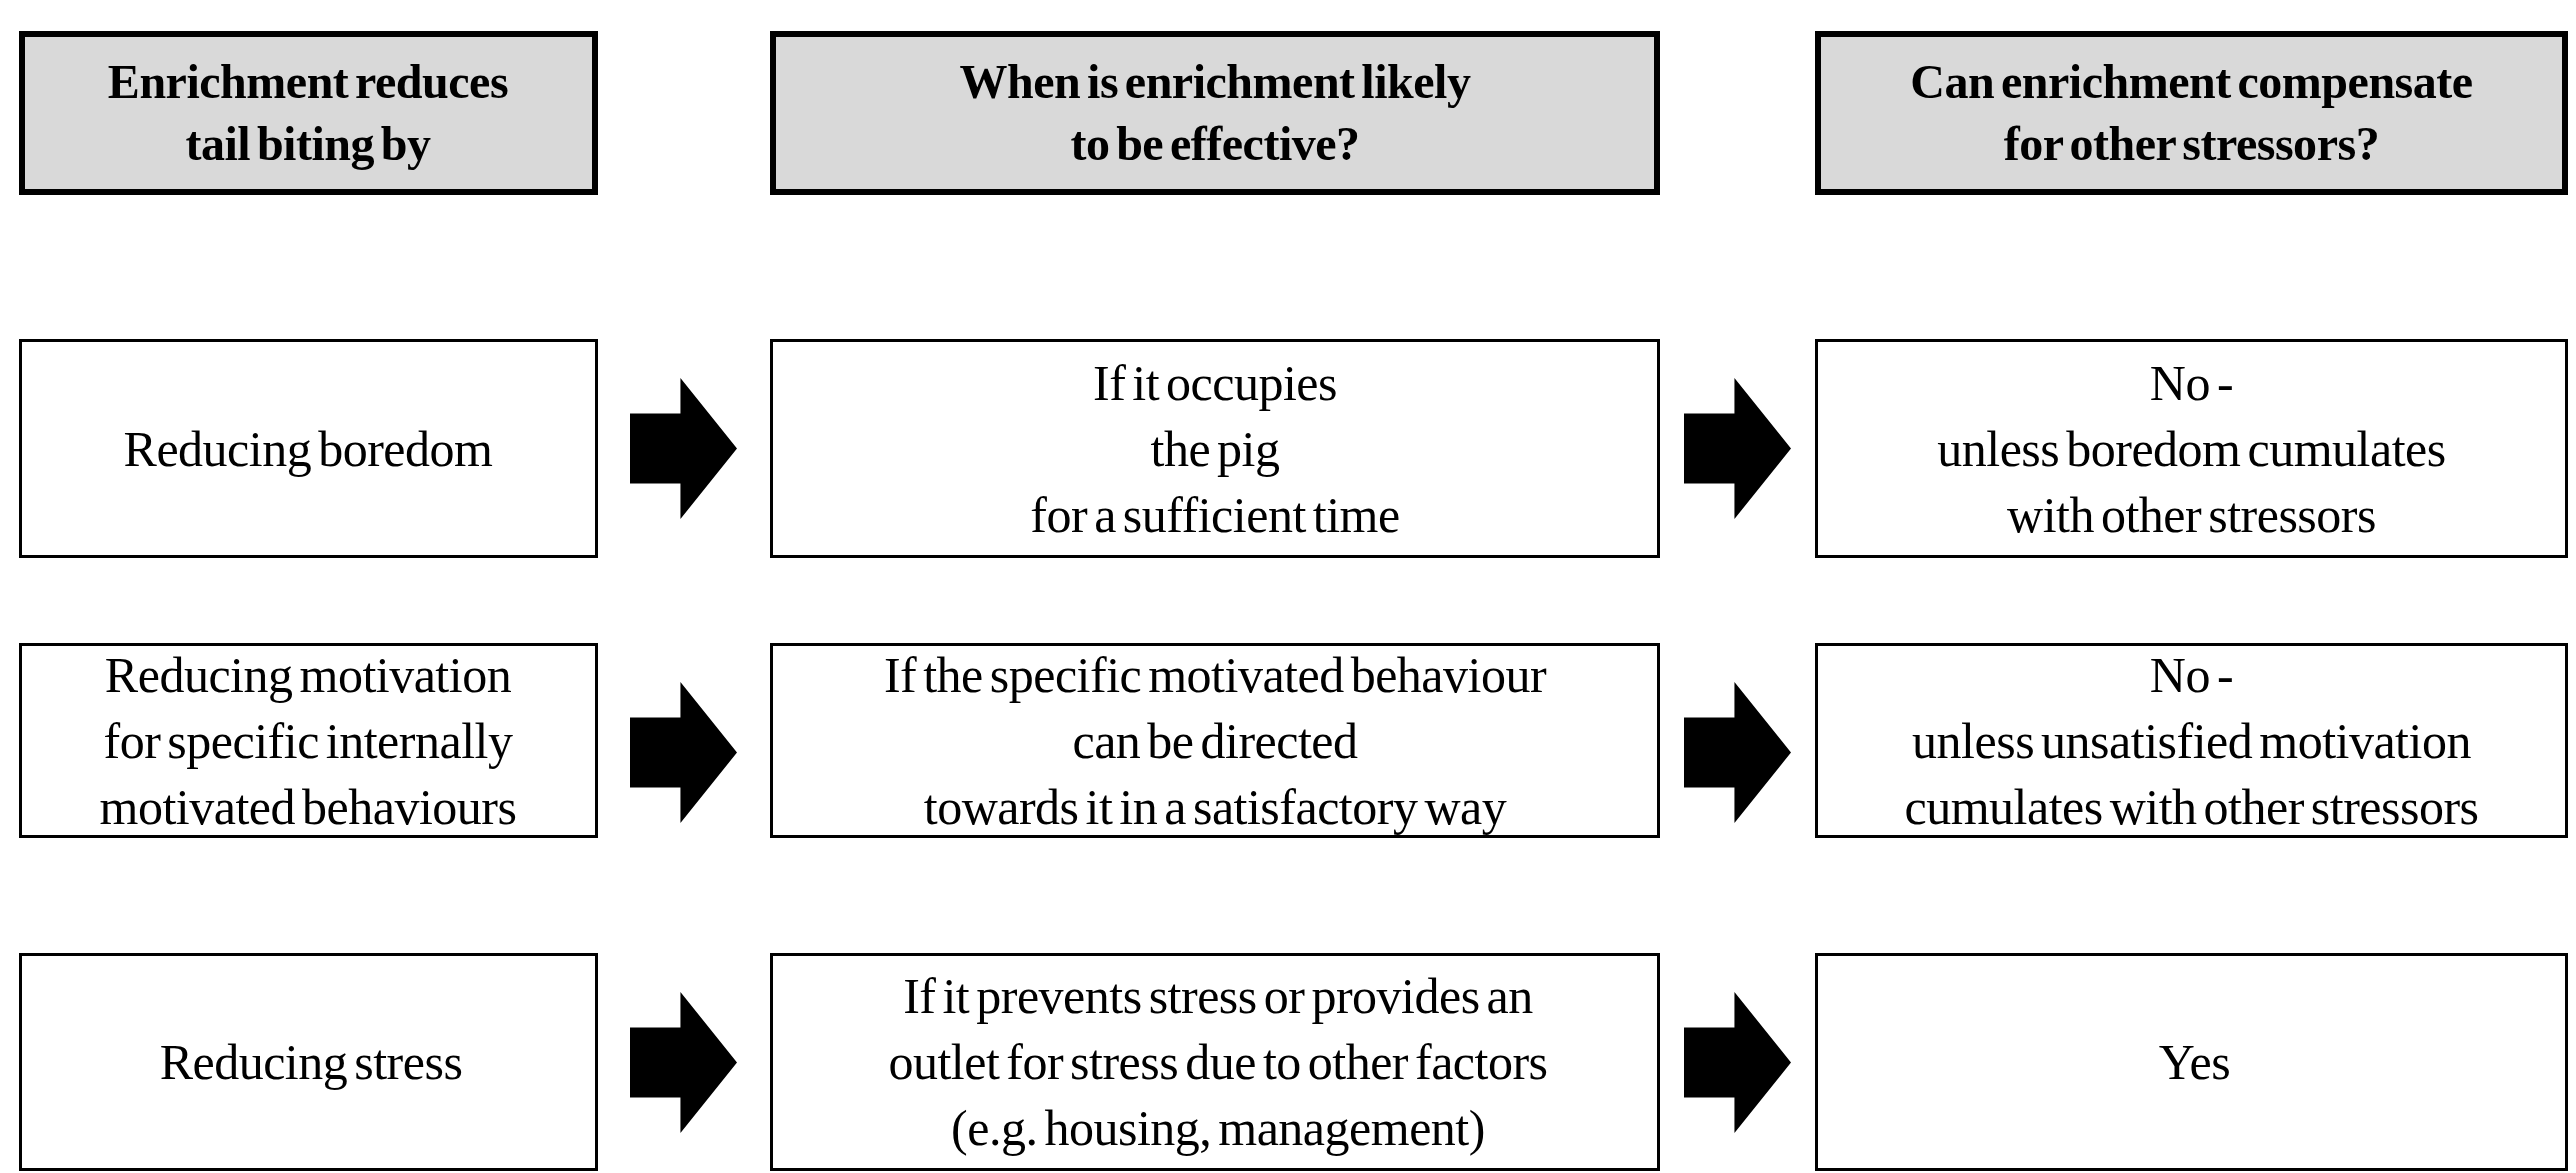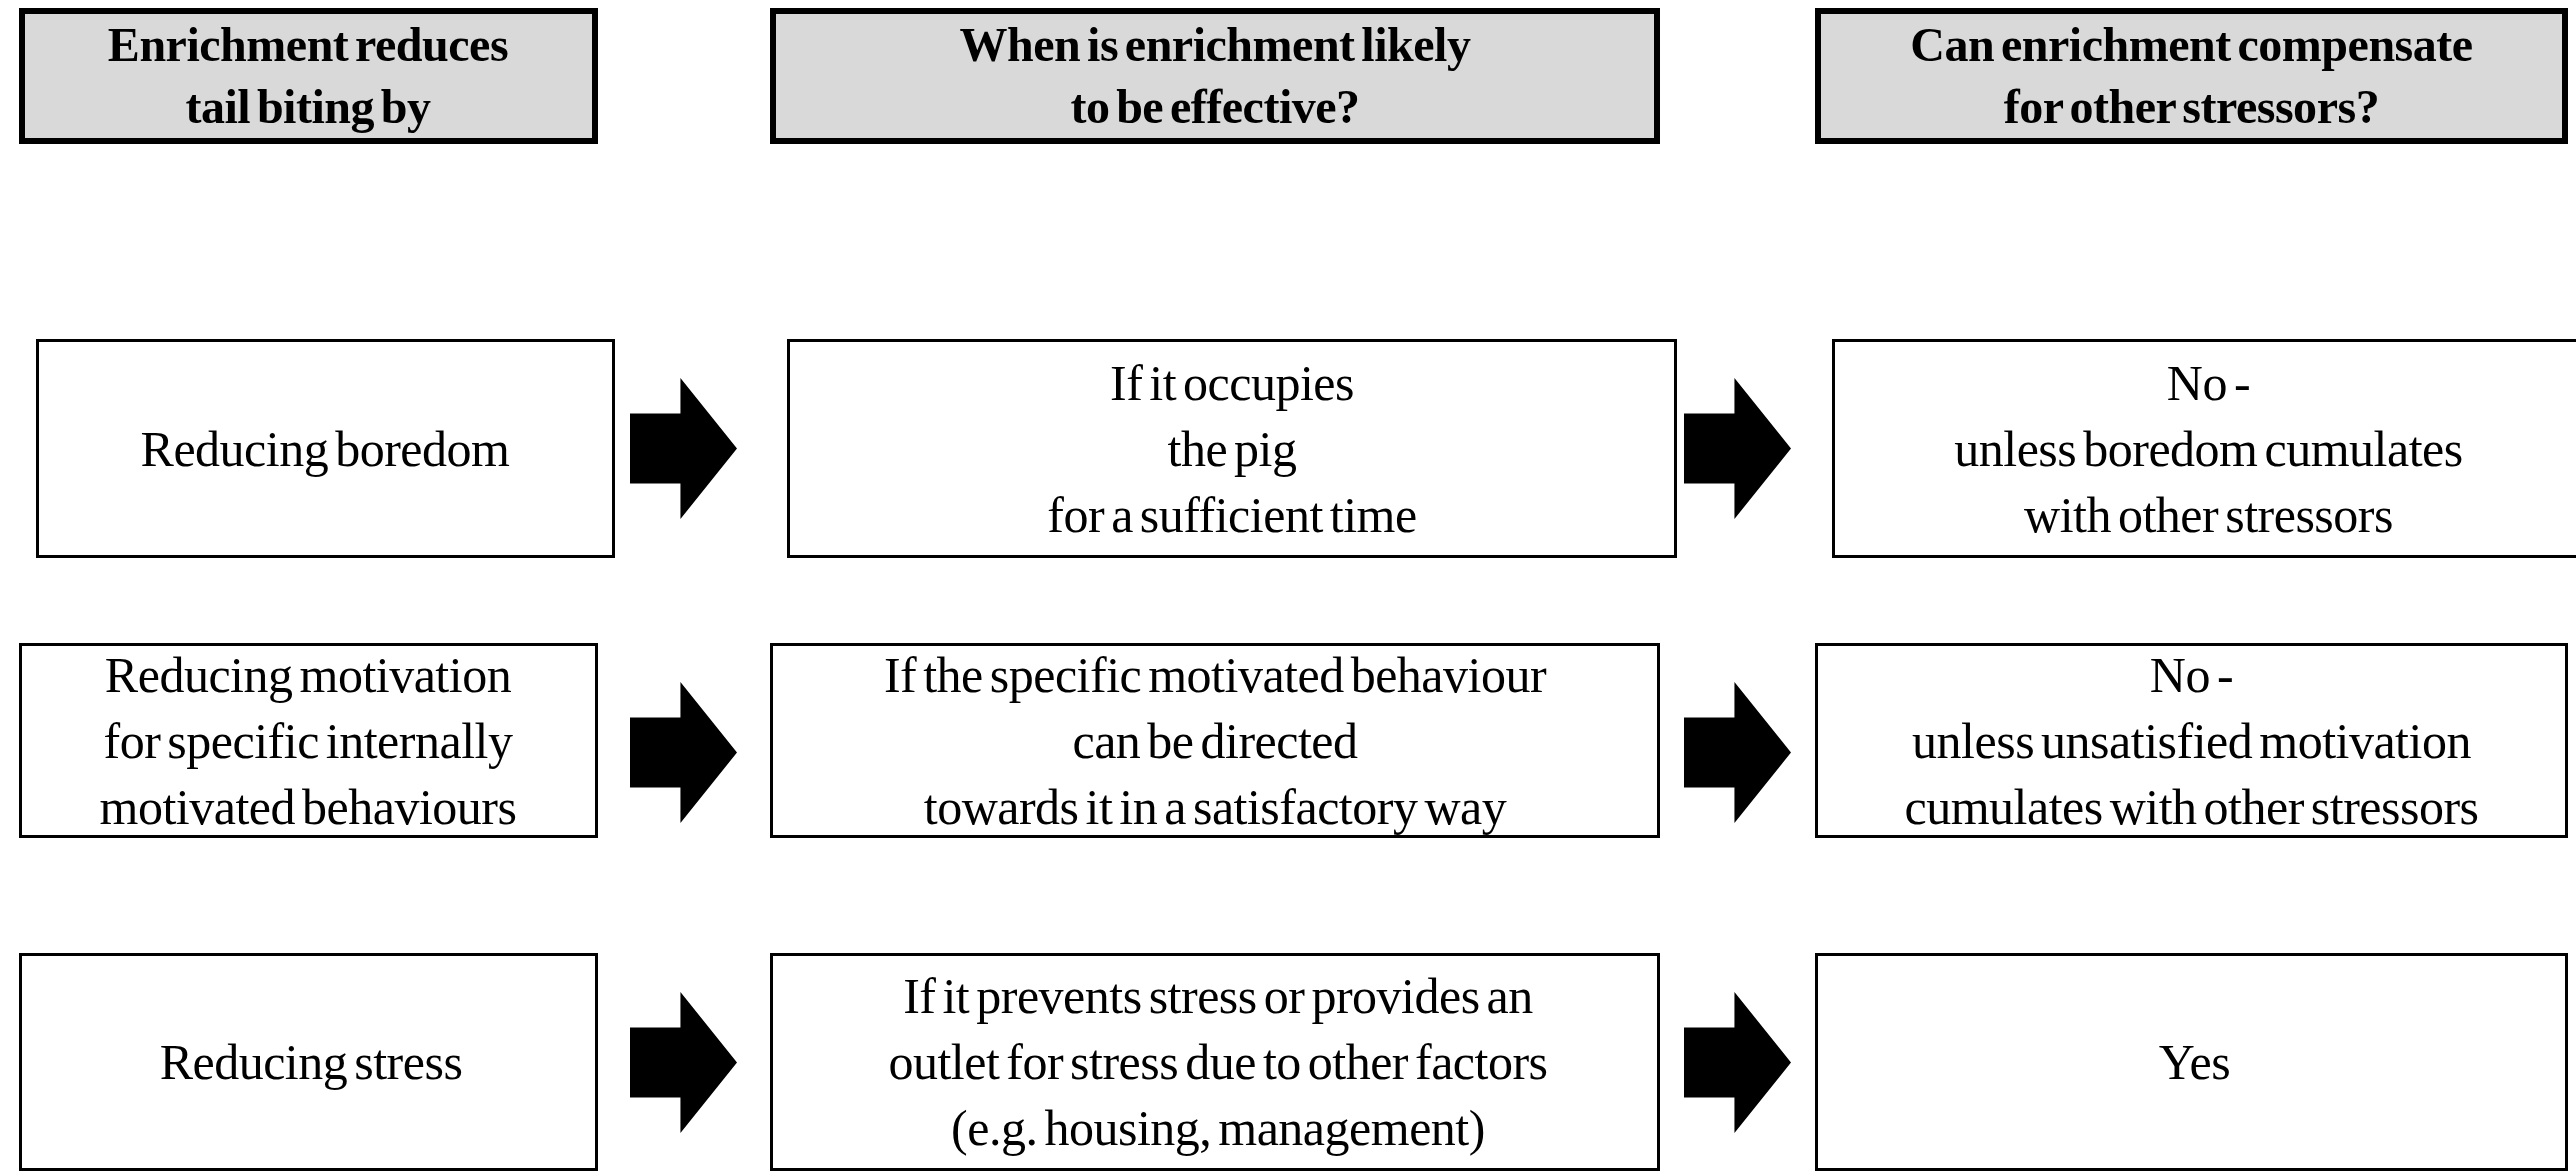--- a/index.html
+++ b/index.html
@@ -41,22 +41,22 @@
     height: 141px;
   }
   .arrow svg { display: block; width: 100%; height: 100%; }
   .arrow polygon { fill: #000000; }
 
   
   .c1 { left: 18.5px;   width: 579px; }
   .c2 { left: 770px; width: 890px; }
   .c3 { left: 1815px; width: 753px; }
   
-  .rh { top: 8px;   height: 136px; }
-  .r1 { top: 339px;  height: 219px; margin-left: 17px; }
+  .rh { top: 31px;   height: 164px; }
+  .r1 { top: 339px;  height: 219px; }
   .r2 { top: 643px;  height: 195px; }
   .r3 { top: 953px; height: 218px; padding-left: 12px; }
   
   .a-left  { left: 630px; }
   .a-right { left: 1684px; }
   .a-r1 { top: 378px; }
   .a-r2 { top: 682px; }
   .a-r3 { top: 992px; }
 </style>
 </head>

